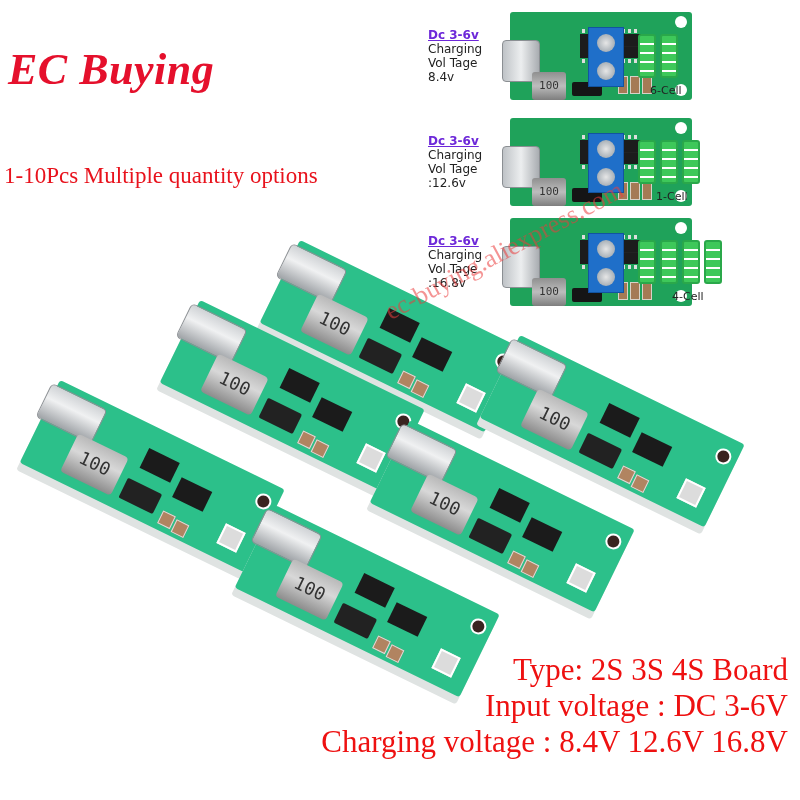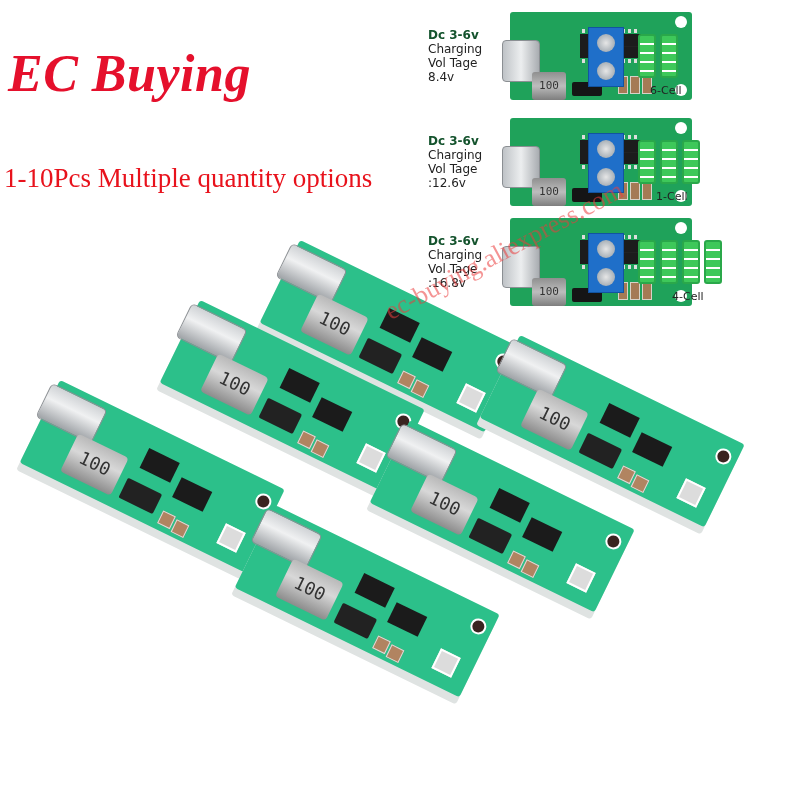--- a/index.html
+++ b/index.html
@@ -1,26 +1,26 @@
 <!DOCTYPE html>
 <html><head>
 <meta charset="utf-8">
 <style>
   html,body{margin:0;padding:0;background:#fff;}
   body{width:800px;height:800px;position:relative;overflow:hidden;font-family:"Liberation Serif",serif;}
   .abs{position:absolute;}
-  .brand{left:8px;top:44px;font-family:"Liberation Serif",serif;font-style:italic;font-weight:bold;font-size:52px;color:#e5102c;letter-spacing:0.5px;white-space:nowrap;}
-  .qty{left:4px;top:163px;font-family:"Liberation Serif",serif;font-size:27px;color:#e8121c;white-space:nowrap;}
+  .brand{left:8px;top:44px;font-family:"Liberation Serif",serif;font-style:italic;font-weight:bold;font-size:44px;color:#e5102c;letter-spacing:0.5px;white-space:nowrap;}
+  .qty{left:4px;top:163px;font-family:"Liberation Serif",serif;font-size:23px;color:#e8121c;white-space:nowrap;}
   .specs{right:12px;top:652px;text-align:right;font-family:"Liberation Serif",serif;color:#ee1111;font-size:31px;line-height:36px;}
   .specs div{white-space:nowrap;}
 
   
   .variant{left:428px;width:372px;height:100px;}
   .vlabel{position:absolute;left:0;top:26px;font-family:"DejaVu Sans",sans-serif;font-size:12px;line-height:14px;color:#222;}
-  .vlabel .dc{color:#14532d;font-weight:bold;}
+  .vlabel .dc{color:#6d28d9;font-weight:bold;text-decoration:underline;}
   .vboard{position:absolute;left:82px;top:10px;width:182px;height:88px;background:#1fa25a;border-radius:3px;}
   .usb{position:absolute;left:-8px;top:28px;width:36px;height:40px;background:linear-gradient(90deg,#bfc3c7,#eceeef 50%,#a9adb1);border-radius:4px;border:1px solid #8b8f93;}
   .ind{position:absolute;left:22px;top:60px;width:34px;height:28px;background:linear-gradient(#8f8f8f,#bdbdbd 50%,#7e7e7e);border-radius:3px;color:#333;font-size:11px;text-align:center;line-height:28px;font-family:"DejaVu Sans Mono",monospace;}
   .ic{position:absolute;top:22px;width:28px;height:24px;background:#1c1c1c;}
   .ic::before,.ic::after{content:"";position:absolute;left:2px;right:2px;height:4px;background:repeating-linear-gradient(90deg,#ddd 0 3px,transparent 3px 6px);}
   .ic::before{top:-5px}.ic::after{bottom:-5px}
   .diode{position:absolute;left:62px;top:70px;width:30px;height:14px;background:#151515;border-radius:2px;}
   .cap{position:absolute;width:8px;height:16px;background:#a57a55;border:1px solid #d7d2c8;}
   .hole{position:absolute;width:12px;height:12px;background:#fff;border-radius:50%;}
   .term{position:absolute;left:160px;top:25px;width:34px;height:58px;background:#1f6fc9;border:1px solid #1254a0;}
@@ -220,13 +220,16 @@
   <div class="pdi"></div>
   <div class="pcap" style="left:150px;top:72px"></div>
   <div class="pcap" style="left:166px;top:74px"></div>
   <div class="pad" style="left:212px;top:56px"></div>
   <div class="phole" style="left:228px;top:12px"></div>
 </div>
 
 <div class="abs watermark">ec-buying.aliexpress.com</div>
 
 <div class="abs specs">
+  <div>Type: 2S 3S 4S Board</div>
+  <div>Input voltage : DC 3-6V</div>
+  <div>Charging voltage : 8.4V 12.6V 16.8V</div>
 </div>
 
 </body></html>

